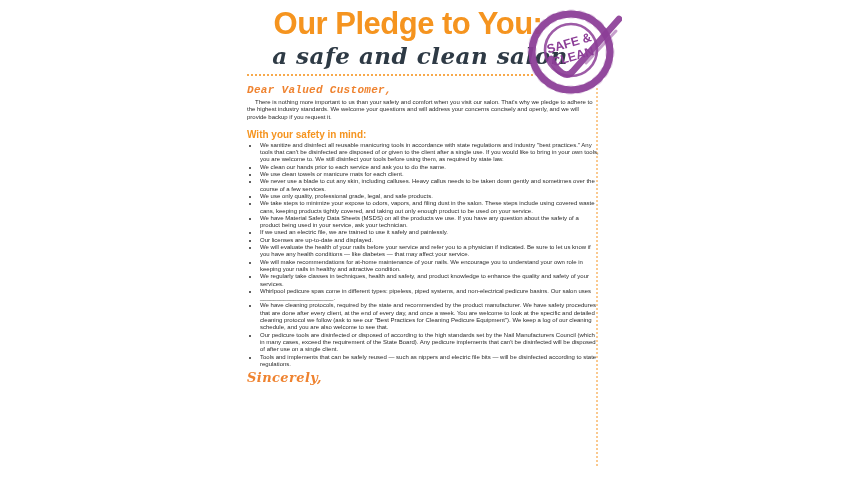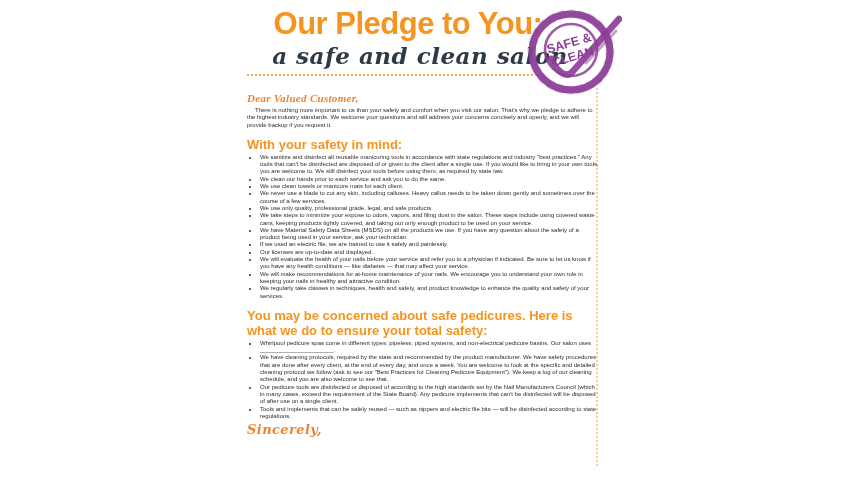--- a/index.html
+++ b/index.html
@@ -27,26 +27,26 @@
   .dotted-side {
     position:absolute; left:596px; top:88px; width:0; height:378px;
     border-left:2px dotted rgba(245,148,31,0.5);
   }
   
   .stamp { position:absolute; left:526px; top:5px; width:96px; height:92px; }
   .stamp svg { display:block; }
   
   .content { position:absolute; left:247px; top:84px; width:353px; color:#2B2B2B; }
   .salutation {
-    font-family:Liberation Serif, serif; font-style:italic; font-weight:bold;
-    color:#EF8330; font-size:11px; margin:8px 0 3px 0; letter-spacing:0.3px;
+    font-family:Liberation Mono, monospace; font-style:italic; font-weight:bold;
+    color:#EF8330; font-size:11px; margin:0 0 3px 0; letter-spacing:0.3px;
   }
   .intro { font-size:6px; line-height:7.3px; margin:0; text-indent:8px; }
   .sec-heading {
-    color:#F5941F; font-weight:bold; font-size:13px;
+    color:#F5941F; font-weight:bold; font-size:10px;
     margin:8px 0 2px 0;
   }
   ul.bullets { margin:0; padding:0 0 0 12px; }
   ul.bullets li { font-size:6px; line-height:7.3px; margin:0; padding:0 0 0 1px; }
   ul.bullets li::marker { color:#2B2B2B; font-size:6px; }
   .closing {
     font-family:"DejaVu Serif", serif; font-style:italic; font-weight:bold;
     color:#EF8330; font-size:13px; margin-top:2px; letter-spacing:0.4px;
   }
 </style>
@@ -92,21 +92,20 @@
       <li>If we used an electric file, we are trained to use it safely and painlessly.</li>
     </ul>
 
     <ul class="bullets">
       <li>Our licenses are up-to-date and displayed.</li>
       <li>We will evaluate the health of your nails before your service and refer you to a physician if indicated. Be sure to let us know if you have any health conditions — like diabetes — that may affect your service.</li>
       <li>We will make recommendations for at-home maintenance of your nails. We encourage you to understand your own role in keeping your nails in healthy and attractive condition.</li>
       <li>We regularly take classes in techniques, health and safety, and product knowledge to enhance the quality and safety of your services.</li>
     </ul>
 
-    <div class="sec-heading">You may be concerned about safe pedicures. Here is what we do to ensure your total safety:</div>
     <ul class="bullets">
       <li>Whirlpool pedicure spas come in different types: pipeless, piped systems, and non-electrical pedicure basins. Our salon uses ______________________.</li>
       <li>We have cleaning protocols, required by the state and recommended by the product manufacturer. We have safety procedures that are done after every client, at the end of every day, and once a week. You are welcome to look at the specific and detailed cleaning protocol we follow (ask to see our "Best Practices for Cleaning Pedicure Equipment"). We keep a log of our cleaning schedule, and you are also welcome to see that.</li>
       <li>Our pedicure tools are disinfected or disposed of according to the high standards set by the Nail Manufacturers Council (which in many cases, exceed the requirement of the State Board). Any pedicure implements that can't be disinfected will be disposed of after use on a single client.</li>
       <li>Tools and implements that can be safely reused — such as nippers and electric file bits — will be disinfected according to state regulations.</li>
     </ul>
 
     <div class="closing">Sincerely,</div>
   </div>
 

